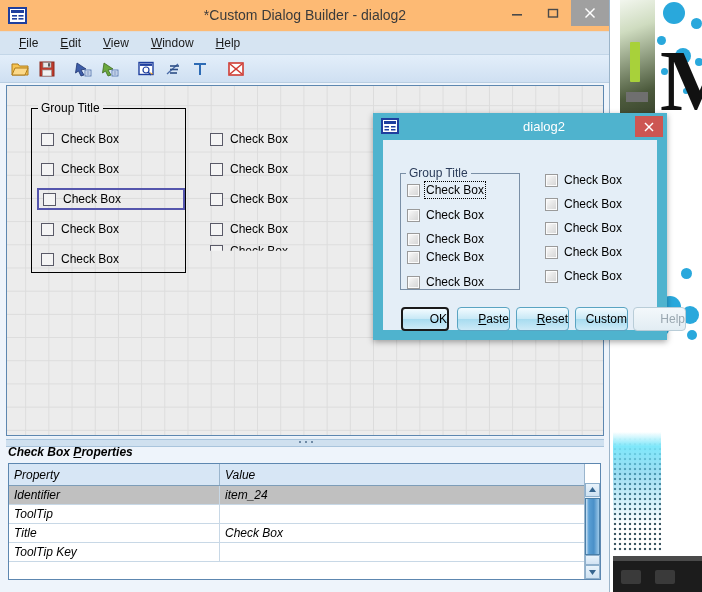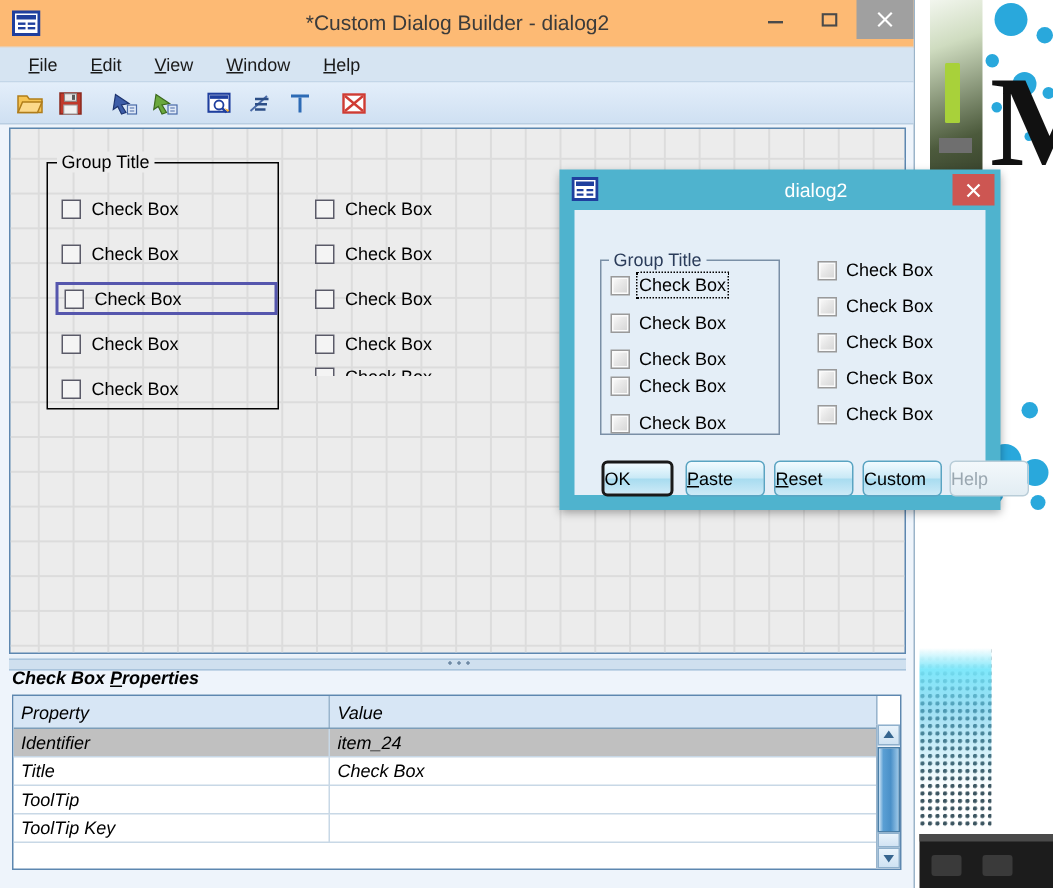--- a/index.html
+++ b/index.html
@@ -104,21 +104,21 @@
 
   .dgrp{position:absolute;border:1px solid #7a8fa6;box-sizing:border-box;}
   .dgrp-lbl{position:absolute;top:-8px;left:5px;background:#e4eef7;padding:0 3px;font-size:12px;color:#2b3c5a;}
   .dcb{position:absolute;display:flex;align-items:center;gap:6px;font-size:12px;color:#000;white-space:nowrap;}
   .dcb .box{width:13px;height:13px;flex:none;box-sizing:border-box;
     border:1px solid #9a9a9a;background:linear-gradient(135deg,#fdfdfd 0%,#e8e8e8 45%,#d4d4d4 100%);
     box-shadow:inset 0 0 0 1px #fbfbfb;}
   .dcb.focus span.lbl{outline:1px dotted #000;outline-offset:1px;}
 
   .dbtn{position:absolute;height:24px;border-radius:4px;box-sizing:border-box;
-    display:flex;align-items:center;justify-content:flex-start;font-size:12px;color:#000;cursor:default;
+    display:flex;align-items:center;justify-content:flex-end;font-size:12px;color:#000;cursor:default;
     background:linear-gradient(180deg,#f2fbff 0%,#c9e9f6 48%,#a8dcf0 52%,#cdeaf7 100%);
     border:1px solid #5aa4c2;}
   .dbtn u{text-decoration:underline;}
   .dbtn.default{border:2px solid #1a1a1a;}
   .dbtn.disabled{color:#9aa7b0;border:1px solid #b9cdd8;
     background:linear-gradient(180deg,#f3f8fb 0%,#e2edf3 100%);}
 </style>
 </head>
 <body>
 
@@ -320,26 +320,26 @@
           <th class="col-prop">Property</th>
           <th>Value</th>
         </tr>
       </thead>
       <tbody>
         <tr class="selrow">
           <td>Identifier</td>
           <td>item_24</td>
         </tr>
         <tr>
+          <td>ToolTip</td>
+          <td></td>
+        </tr>
+        <tr>
           <td>Title</td>
           <td>Check Box</td>
-        </tr>
-        <tr>
-          <td>ToolTip</td>
-          <td></td>
         </tr>
         <tr>
           <td>ToolTip Key</td>
           <td></td>
         </tr>
 
       </tbody>
     </table>
 
     <div class="vscroll">

